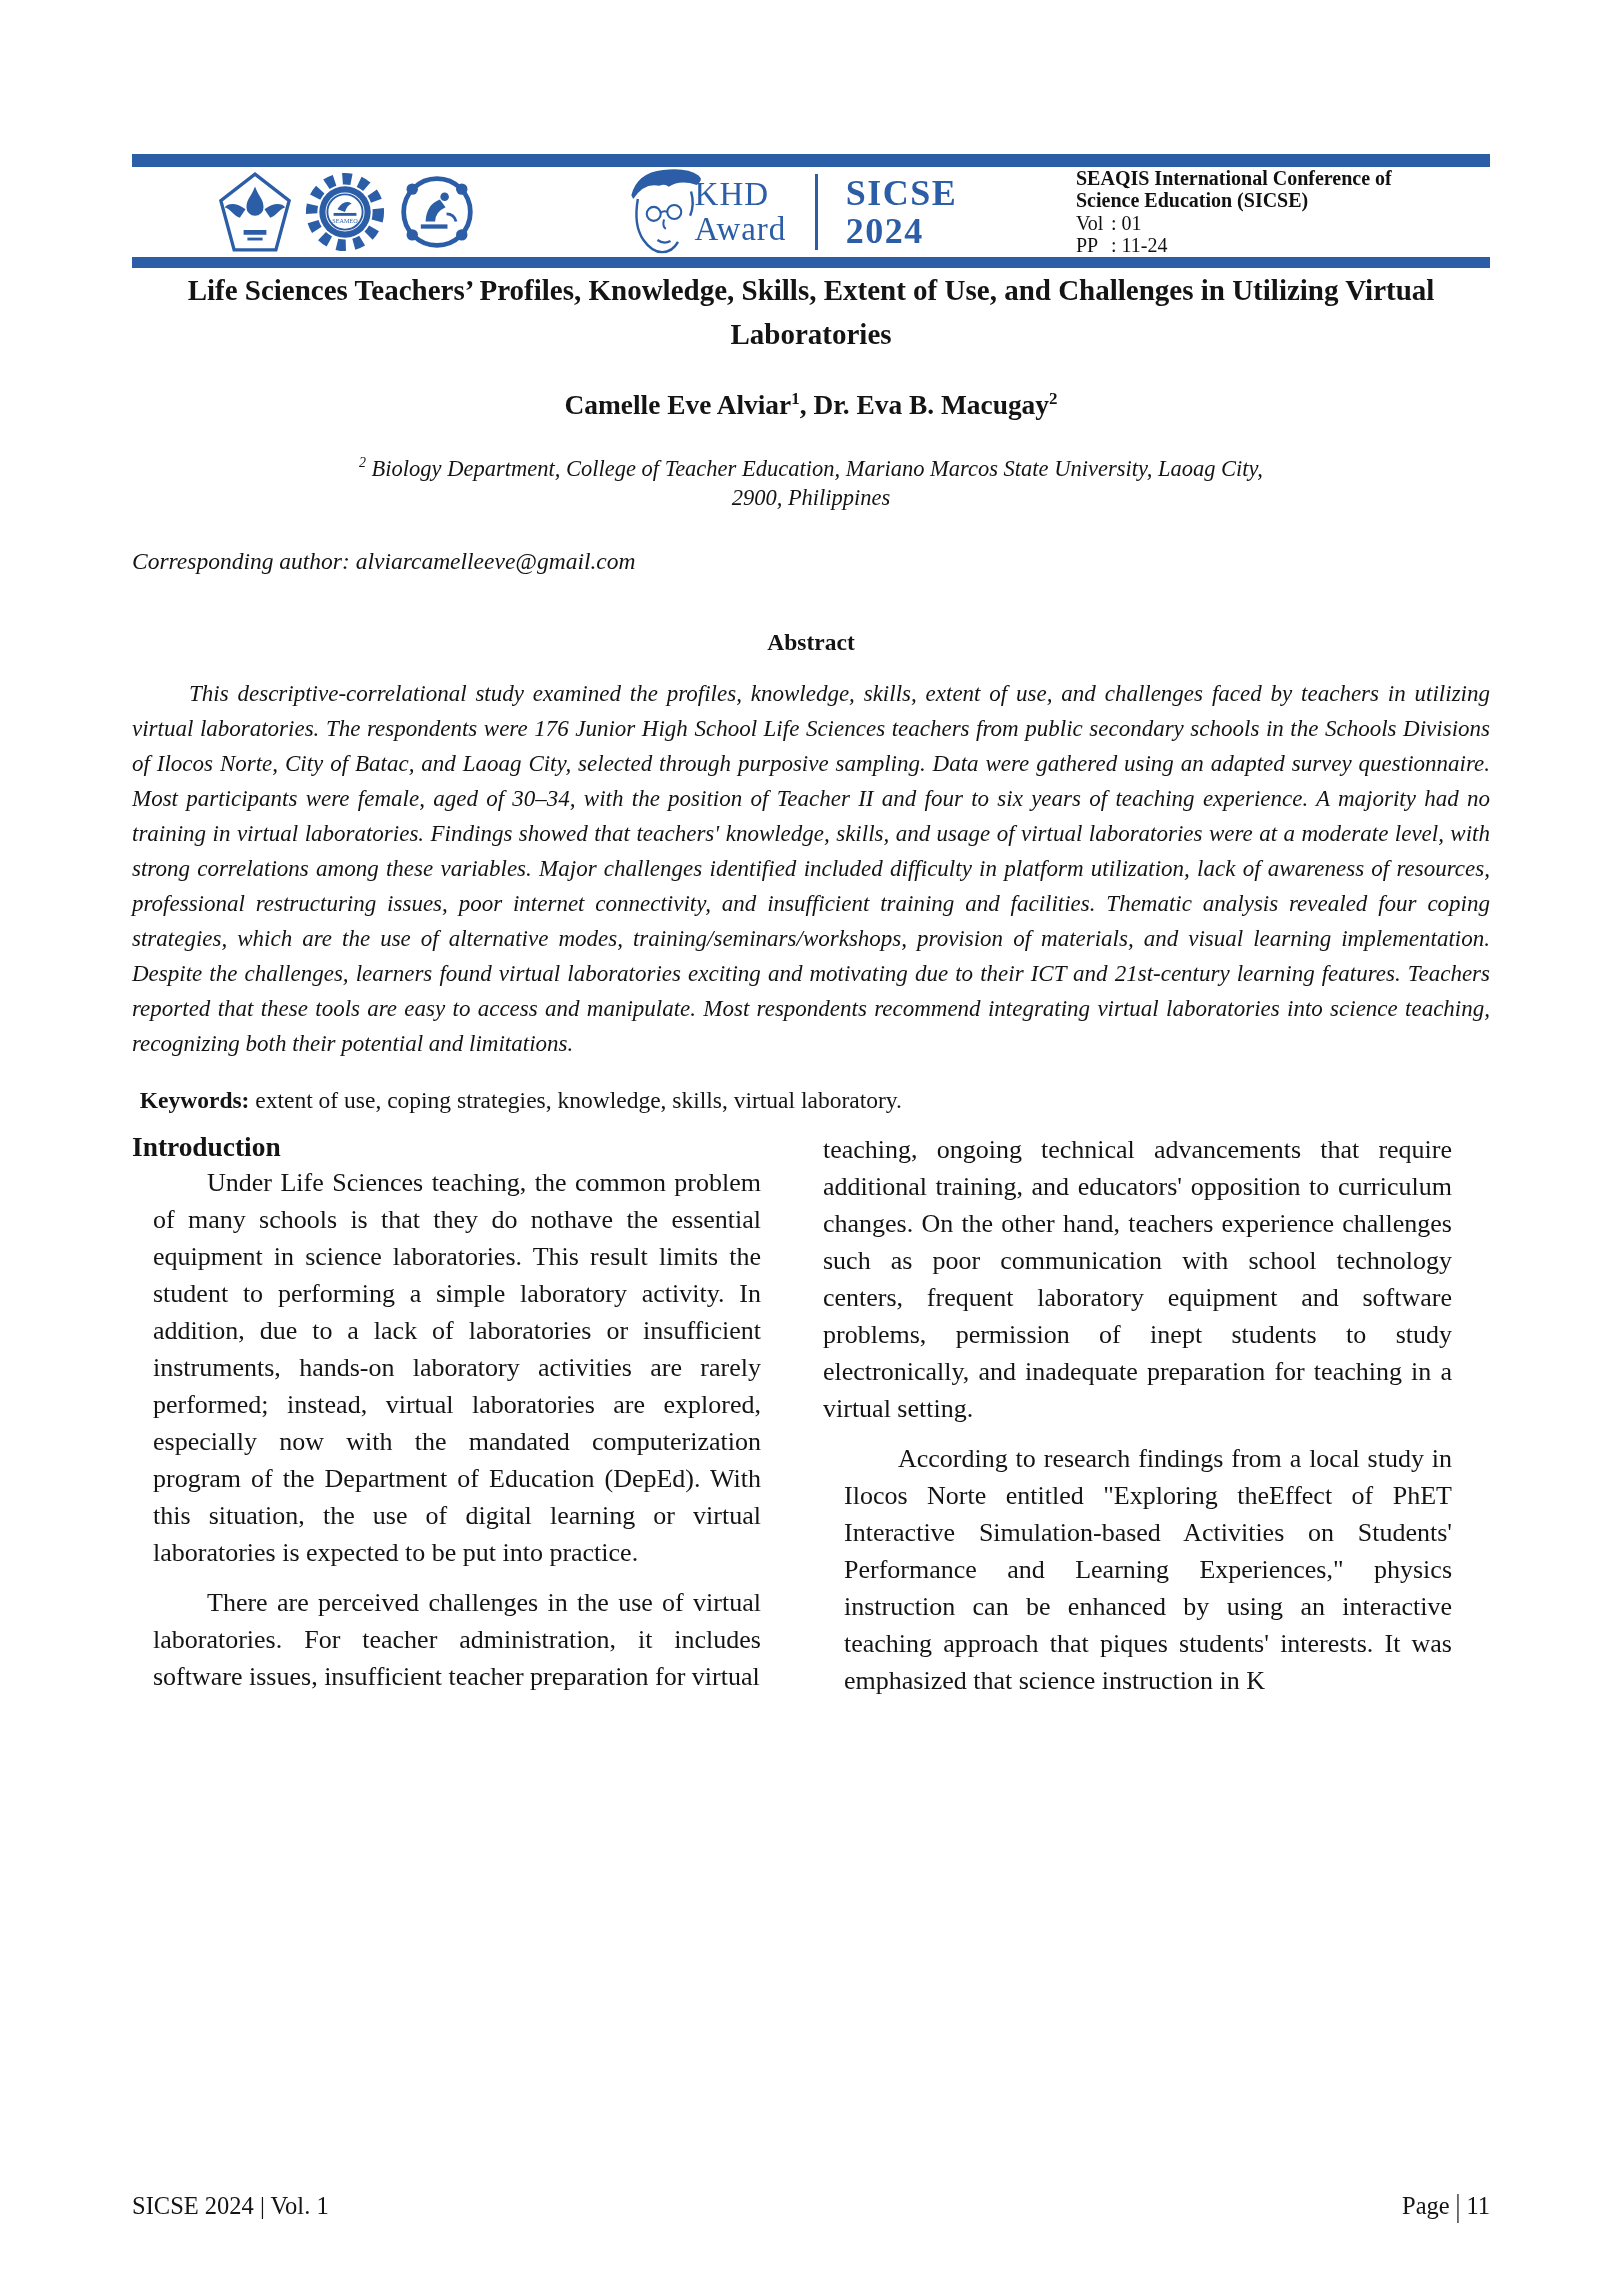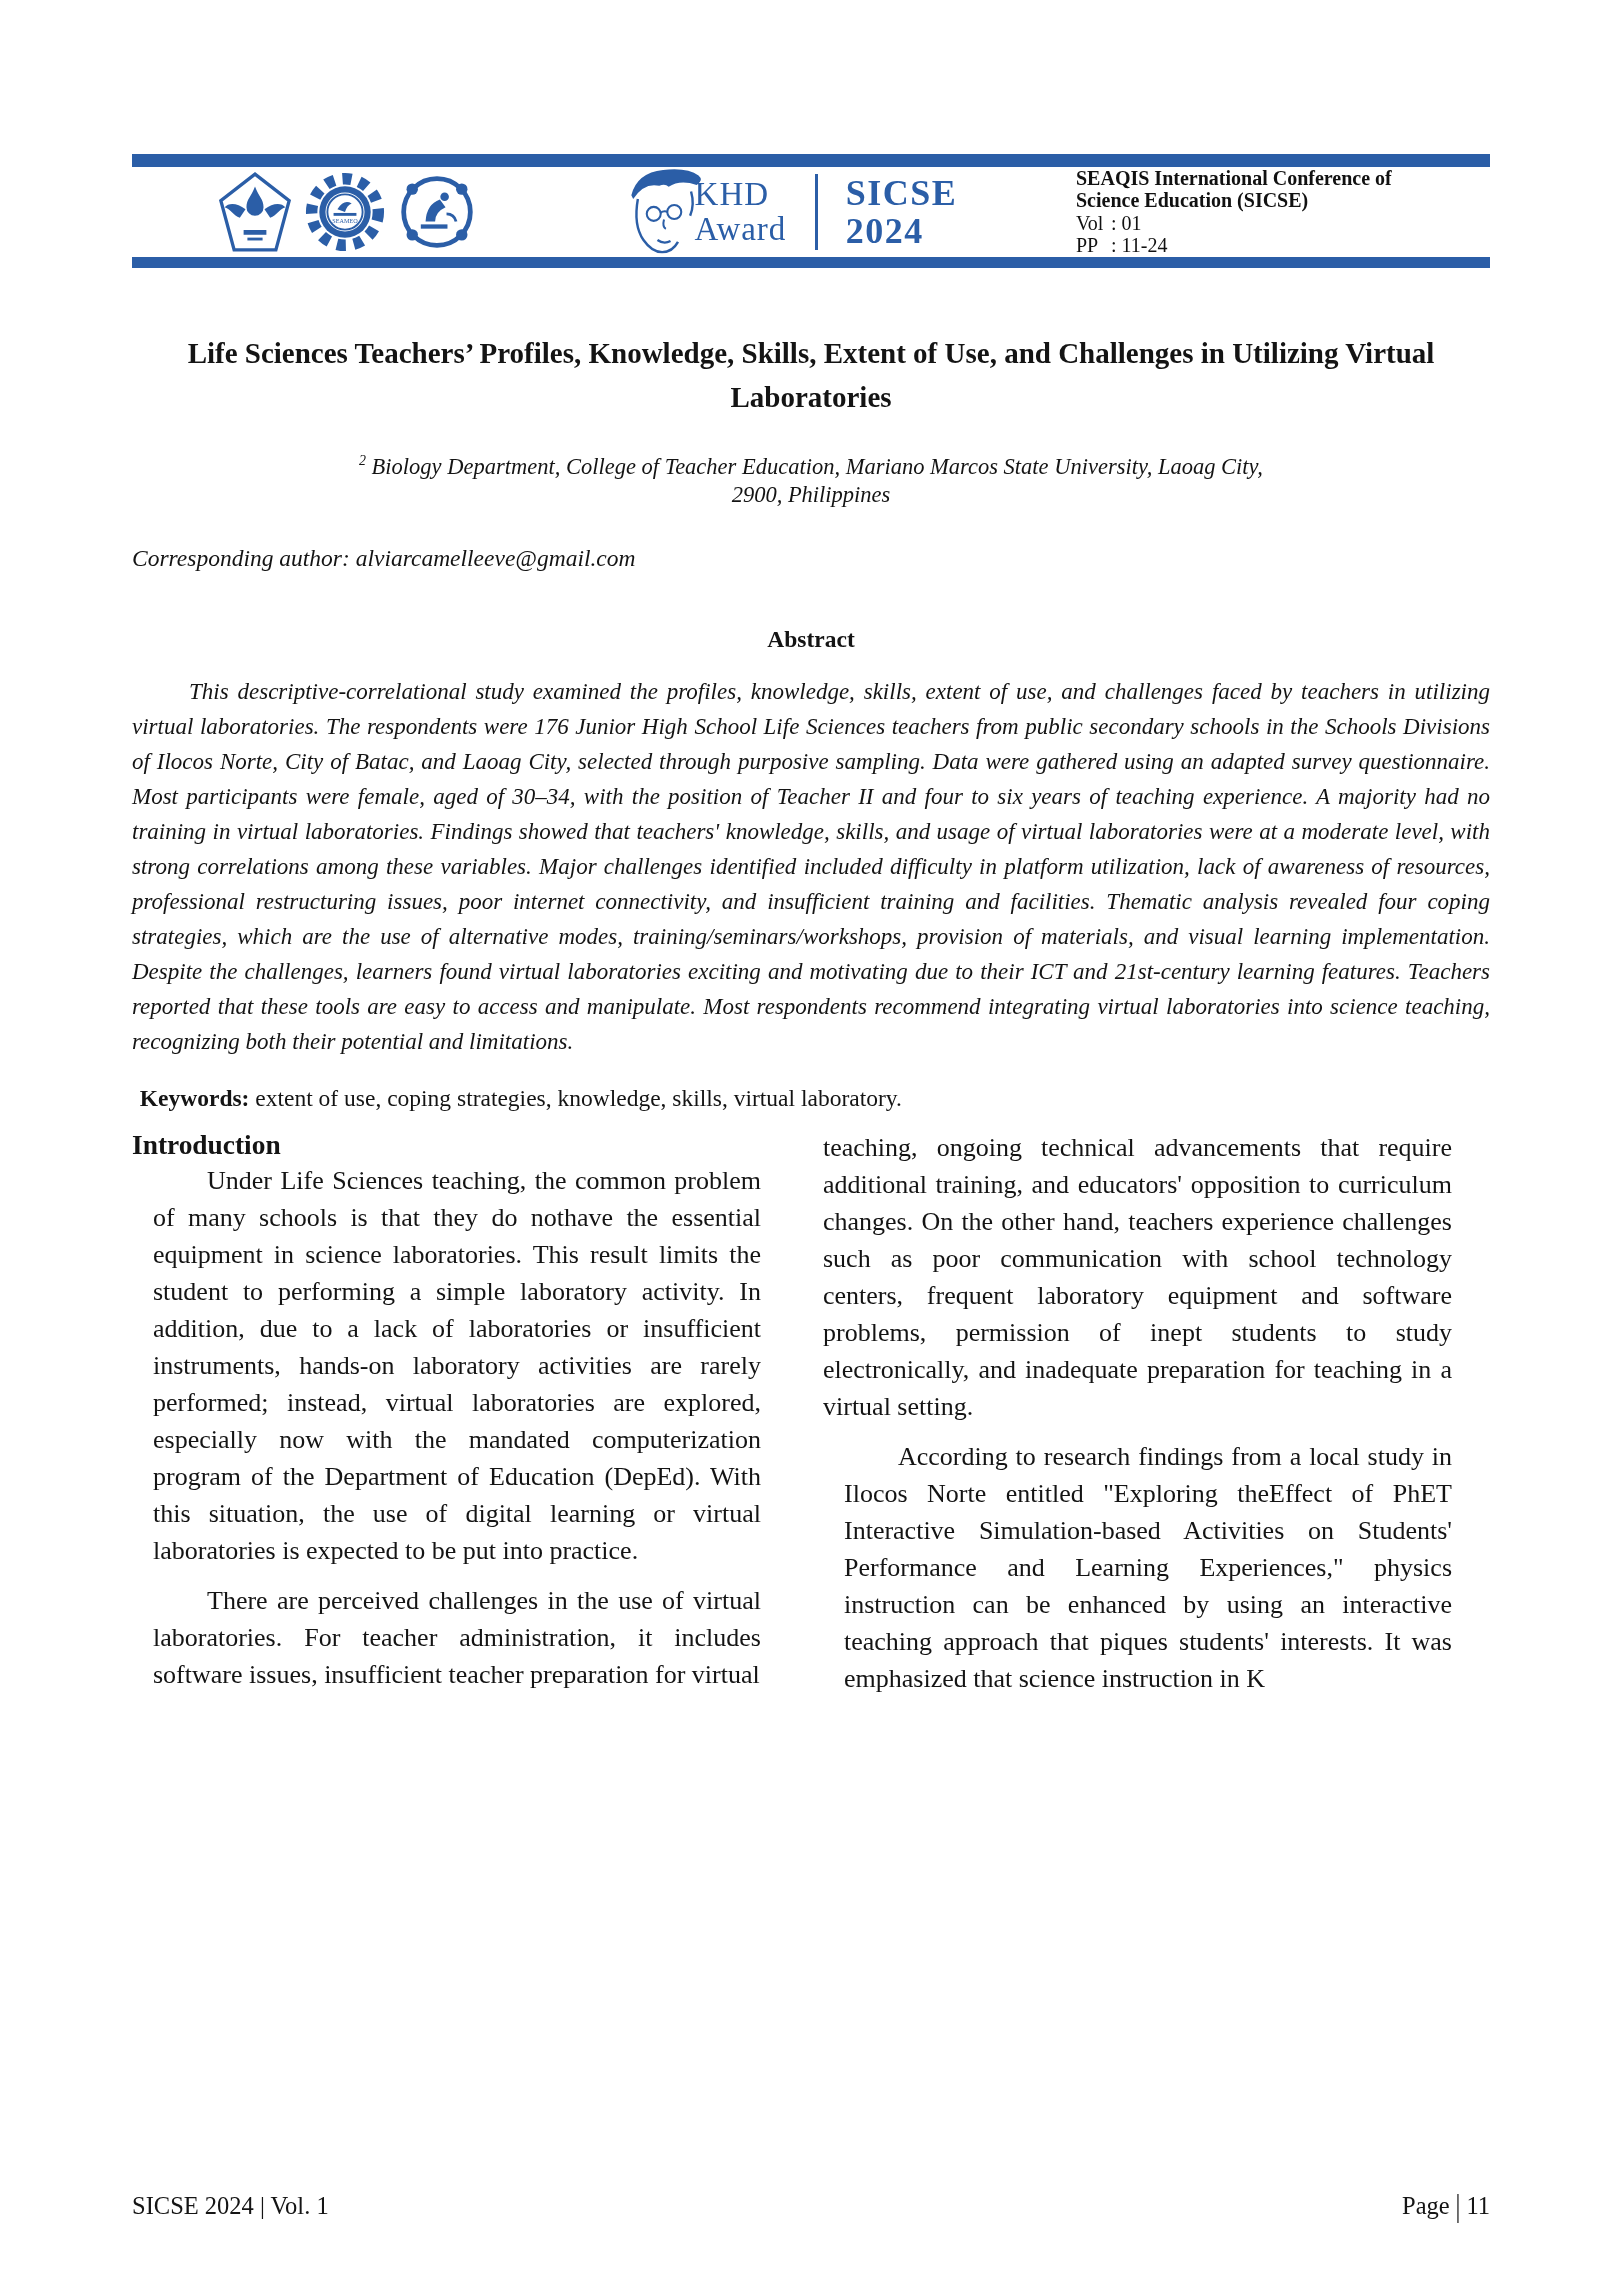--- a/index.html
+++ b/index.html
@@ -22,21 +22,21 @@
   .badge svg{ display:block; }
   .khd{ display:flex; align-items:center; margin-left:145px; }
   .khd-text{ margin-left:-11.8px; font-size:33px; line-height:35px; color:var(--accent); letter-spacing:1px; }
   .v-divider{ width:2.9px; height:76px; background:var(--accent); margin:0 27.4px 0 29px; }
   .sicse-mark{ font-weight:bold; font-size:36px; line-height:38px; color:var(--accent); letter-spacing:1.5px; }
   .conf-block{ margin-left:auto; width:316px; font-size:20px; line-height:22.5px; color:#111; }
   .conf-block .b{ font-weight:bold; }
   .conf-block .lbl{ display:inline-block; width:35px; }
 
   
-  .title{ margin-top:63px; text-align:center; font-weight:bold; font-size:29px; line-height:44px; }
+  .title{ text-align:center; font-weight:bold; font-size:29px; line-height:44px; }
   .authors{ margin-top:33px; text-align:center; font-weight:bold; font-size:27.4px; }
   sup{ font-size:0.62em; }
   .affiliations{ margin-top:26.5px; text-align:center; font-style:italic; font-size:22.5px; line-height:29px; }
   .corresponding{ margin-top:36px; text-align:left; font-style:italic; font-size:23.5px; }
 
   .abstract-heading{ margin-top:54px; text-align:center; font-weight:bold; font-size:23.5px; }
   .abstract-body{
     margin-top:20.6px; font-style:italic; font-size:23px; line-height:35px;
     text-align:justify; text-indent:57px;font-family:Liberation Serif, serif;
   }
@@ -138,20 +138,21 @@
         <div><span class="lbl">Vol</span><span>: 01</span></div>
         <div><span class="lbl">PP</span><span>: 11-24</span></div>
       </div>
 
     </div>
     <div class="bar bottom"></div>
   </div>
 
   <div class="title">Life Sciences Teachers’ Profiles, Knowledge, Skills, Extent of Use, and Challenges in Utilizing Virtual Laboratories</div>
 
+  <div class="authors"><span>Camelle Eve Alviar</span><sup>1</sup><span>, </span><span>Dr. Eva B. Macugay</span><sup>2</sup></div>
 
   <div class="affiliations">
     <div><sup>2</sup><span> Biology Department, College of Teacher Education, Mariano Marcos State University, Laoag City,</span></div>
     <div>2900, Philippines</div>
   </div>
 
   <div class="corresponding">Corresponding author: alviarcamelleeve@gmail.com</div>
 
   <div class="abstract-heading">Abstract</div>
   <div class="abstract-body">This descriptive-correlational study examined the profiles, knowledge, skills, extent of use, and challenges faced by teachers in utilizing virtual laboratories. The respondents were 176 Junior High School Life Sciences teachers from public secondary schools in the Schools Divisions of Ilocos Norte, City of Batac, and Laoag City, selected through purposive sampling. Data were gathered using an adapted survey questionnaire. Most participants were female, aged of 30–34, with the position of Teacher II and four to six years of teaching experience. A majority had no training in virtual laboratories. Findings showed that teachers' knowledge, skills, and usage of virtual laboratories were at a moderate level, with strong correlations among these variables. Major challenges identified included difficulty in platform utilization, lack of awareness of resources, professional restructuring issues, poor internet connectivity, and insufficient training and facilities. Thematic analysis revealed four coping strategies, which are the use of alternative modes, training/seminars/workshops, provision of materials, and visual learning implementation. Despite the challenges, learners found virtual laboratories exciting and motivating due to their ICT and 21st-century learning features. Teachers reported that these tools are easy to access and manipulate. Most respondents recommend integrating virtual laboratories into science teaching, recognizing both their potential and limitations.</div>

